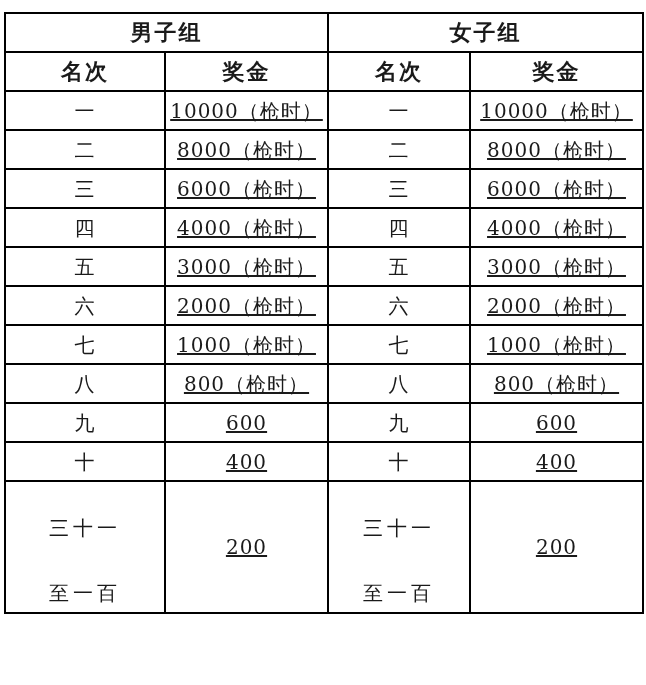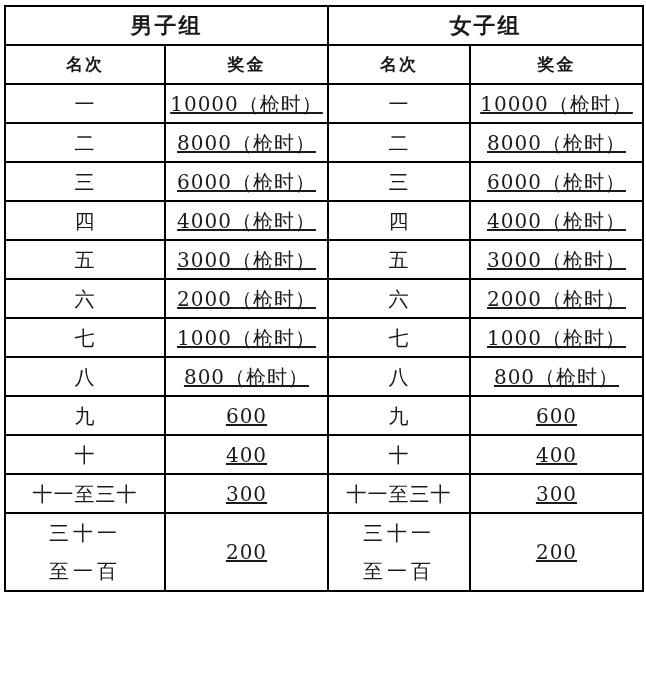--- a/index.html
+++ b/index.html
@@ -11,21 +11,21 @@
       width: 646px;
       height: 685px;
       position: relative;
       overflow: hidden;
       font-family: "DejaVu Serif", "Liberation Serif", serif;
       color: #1a1a1a;
     }
     table.prize-table {
       position: absolute;
       left: 4px;
-      top: 5px;
+      top: 12px;
       border-collapse: collapse;
       table-layout: fixed;
       width: 638px;
     }
     table.prize-table td, table.prize-table th {
       border: 2px solid #000000;
       text-align: center;
       vertical-align: middle;
       padding: 0;
       font-size: 20px;
@@ -33,40 +33,41 @@
       font-weight: normal;
       letter-spacing: 1px;
     }
     table.prize-table th.group-header {
       font-size: 22px;
       font-weight: bold;
       letter-spacing: 2px;
       height: 37px;
     }
     table.prize-table th.col-header {
-      font-size: 17px;
+      font-size: 22px;
       font-weight: bold;
       letter-spacing: 2px;
       height: 37px;
     }
     table.prize-table tr.std-row td {
       height: 37px;
     }
     table.prize-table tr.tall-row td {
       height: 76px;
     }
     .prize-amount {
       font-size: 20px;
       letter-spacing: 2px;
       text-decoration: underline;
     }
     .rank-line {
       display: block;
       line-height: 38px;
       letter-spacing: 4px;
+      margin-top: 27px;
     }
     .rank-cell {
       letter-spacing: 4px;
     }
   </style>
 </head>
 <body>
 
 <table class="prize-table">
   <colgroup>
@@ -141,26 +142,20 @@
       <td class="prize-amount">600</td>
       <td class="rank-cell">九</td>
       <td class="prize-amount">600</td>
     </tr>
     <tr class="std-row">
       <td class="rank-cell">十</td>
       <td class="prize-amount">400</td>
       <td class="rank-cell">十</td>
       <td class="prize-amount">400</td>
     </tr>
-    <tr class="std-row">
-      <td class="rank-cell">十一至三十</td>
-      <td class="prize-amount">300</td>
-      <td class="rank-cell">十一至三十</td>
-      <td class="prize-amount">300</td>
-    </tr>
     <tr class="tall-row">
       <td class="rank-cell">
         <span class="rank-line">三十一</span>
         <span class="rank-line">至一百</span>
       </td>
       <td class="prize-amount">200</td>
       <td class="rank-cell">
         <span class="rank-line">三十一</span>
         <span class="rank-line">至一百</span>
       </td>

